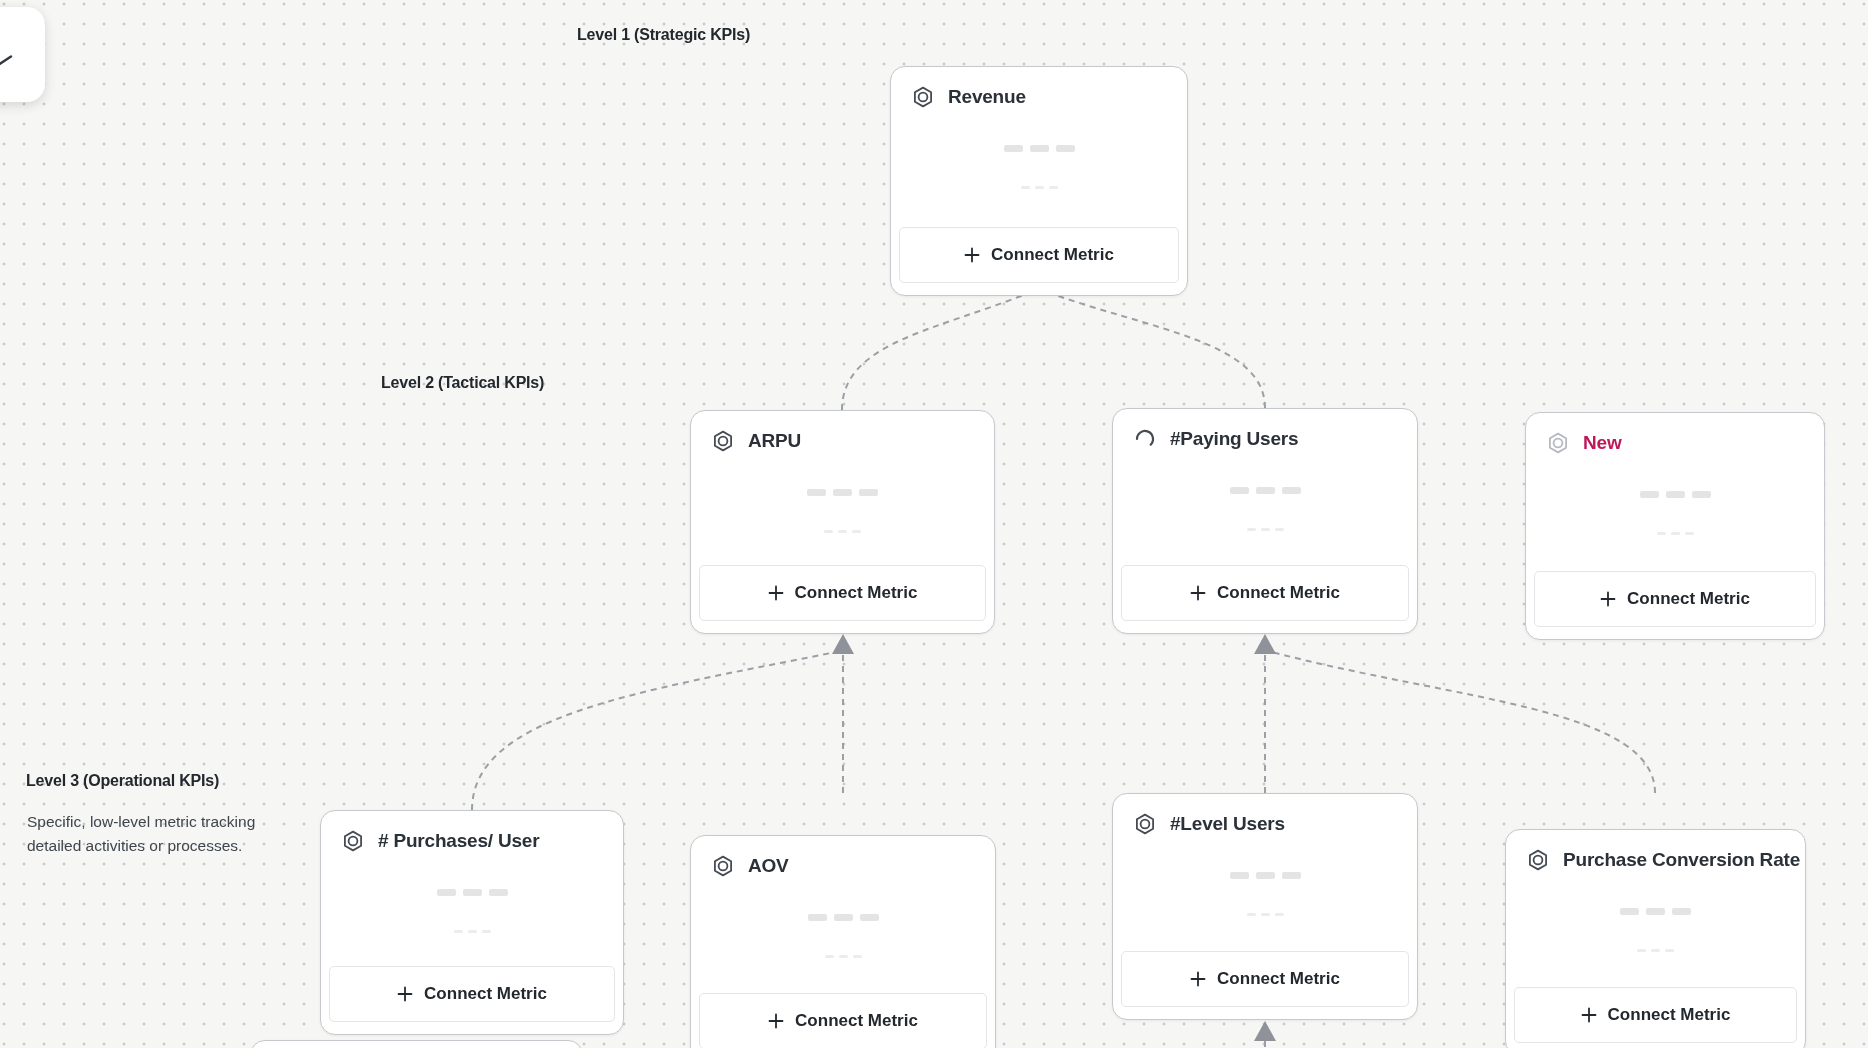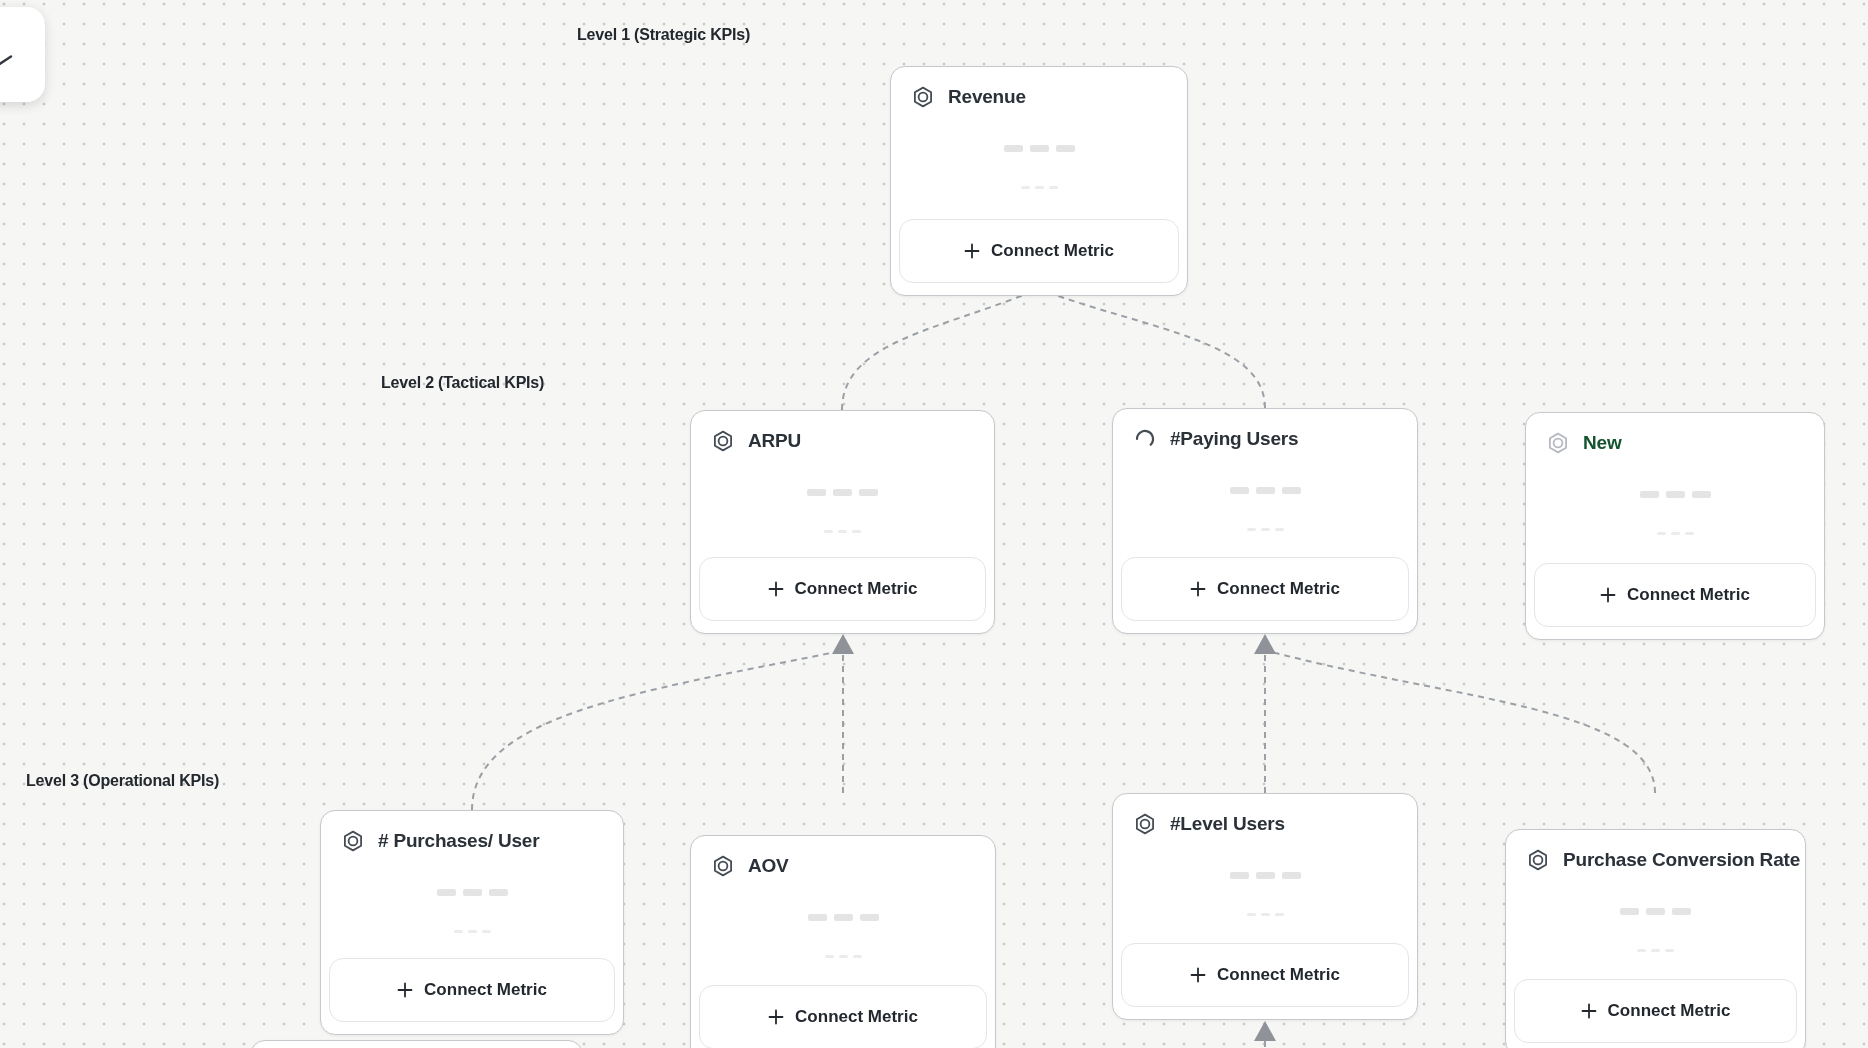--- a/index.html
+++ b/index.html
@@ -13,28 +13,28 @@
   .level-title { position:absolute; font-size:16px; font-weight:700; color:#23282e; letter-spacing:-0.2px; white-space:nowrap; }
   .level-desc  { position:absolute; font-size:15.5px; color:#3e454d; line-height:24px; }
   .card {
     position:absolute; background:#ffffff; border:1px solid #c5c8cc;
     border-radius:15px; box-shadow:0 1px 3px rgba(0,0,0,0.06); box-sizing:border-box;
   }
   .card-header { position:absolute; top:18px; left:20px; right:14px; display:flex; align-items:center; gap:13px; }
   .card-icon { width:24px; height:24px; flex:0 0 auto; display:flex; align-items:center; justify-content:center; }
   .card-icon svg { display:block; }
   .card-title { font-size:19px; font-weight:700; color:#2b3138; white-space:nowrap; letter-spacing:-0.2px; }
-  .card.muted .card-title { color:#14532d; }
+  .card.muted .card-title { color:#be185d; }
   .pill-row { position:absolute; top:78px; left:0; right:0; display:flex; justify-content:center; gap:7px; }
   .pill { width:19px; height:7px; border-radius:2px; background:#e4e4e4; }
   .dash-row { position:absolute; top:119px; left:0; right:0; display:flex; justify-content:center; gap:5px; }
   .dash { width:9px; height:3px; border-radius:1.5px; background:#ececec; }
   .connect-btn {
-    position:absolute; left:8px; right:8px; bottom:12px; height:64px;
-    background:#fff; border:1px solid #e4e5e8; border-radius:14px;
+    position:absolute; left:8px; right:8px; bottom:12px; height:56px;
+    background:#fff; border:1px solid #e4e5e8; border-radius:5px;
     display:flex; align-items:center; justify-content:center; gap:11px;
     font-size:17px; font-weight:600; color:#23282e; cursor:pointer;
     font-family:"Liberation Sans", sans-serif; padding:0;
   }
   .connectors { position:absolute; left:0; top:0; pointer-events:none; }
   .connector { fill:none; stroke:#9aa0a6; stroke-width:2; stroke-dasharray:6 5; }
   .arrowhead { fill:#8f9399; stroke:none; }
   .floating-panel {
     position:absolute; left:-60px; top:7px; width:105px; height:95px;
     background:#fff; border-radius:18px; box-shadow:0 3px 12px rgba(0,0,0,0.14);
@@ -58,20 +58,24 @@
     <polygon class="arrowhead" points="1265,634 1254,654 1276,654"></polygon>
     <path class="connector" d="M 1265 1041 L 1265 1048"></path>
     <polygon class="arrowhead" points="1265,1021 1254,1041 1276,1041"></polygon>
   </svg>
 
   <div class="level-title" style="left:577px; top:26px;">Level 1 (Strategic KPIs)</div>
 
   <div class="level-title" style="left:381px; top:374px;">Level 2 (Tactical KPIs)</div>
 
   <div class="level-title" style="left:26px; top:772px;">Level 3 (Operational KPIs)</div>
+  <div class="level-desc" style="left:27px; top:810px;">
+    <div>Specific, low-level metric tracking</div>
+    <div>detailed activities or processes.</div>
+  </div>
 
   <div class="card" style="left:890px; top:42px; width:298px; height:230px;margin-top:24px;">
     <div class="card-header">
       <span class="card-icon">
         <svg width="24" height="24" viewBox="0 0 24 24" fill="none" stroke="#454c54" stroke-width="1.8" stroke-linejoin="round">
           <path d="M12 2.6 L20.1 7.2 V16.8 L12 21.4 L3.9 16.8 V7.2 Z"></path>
             <circle cx="12" cy="12" r="4.4"></circle>
         </svg>
       </span>
       <span class="card-title">Revenue</span>

